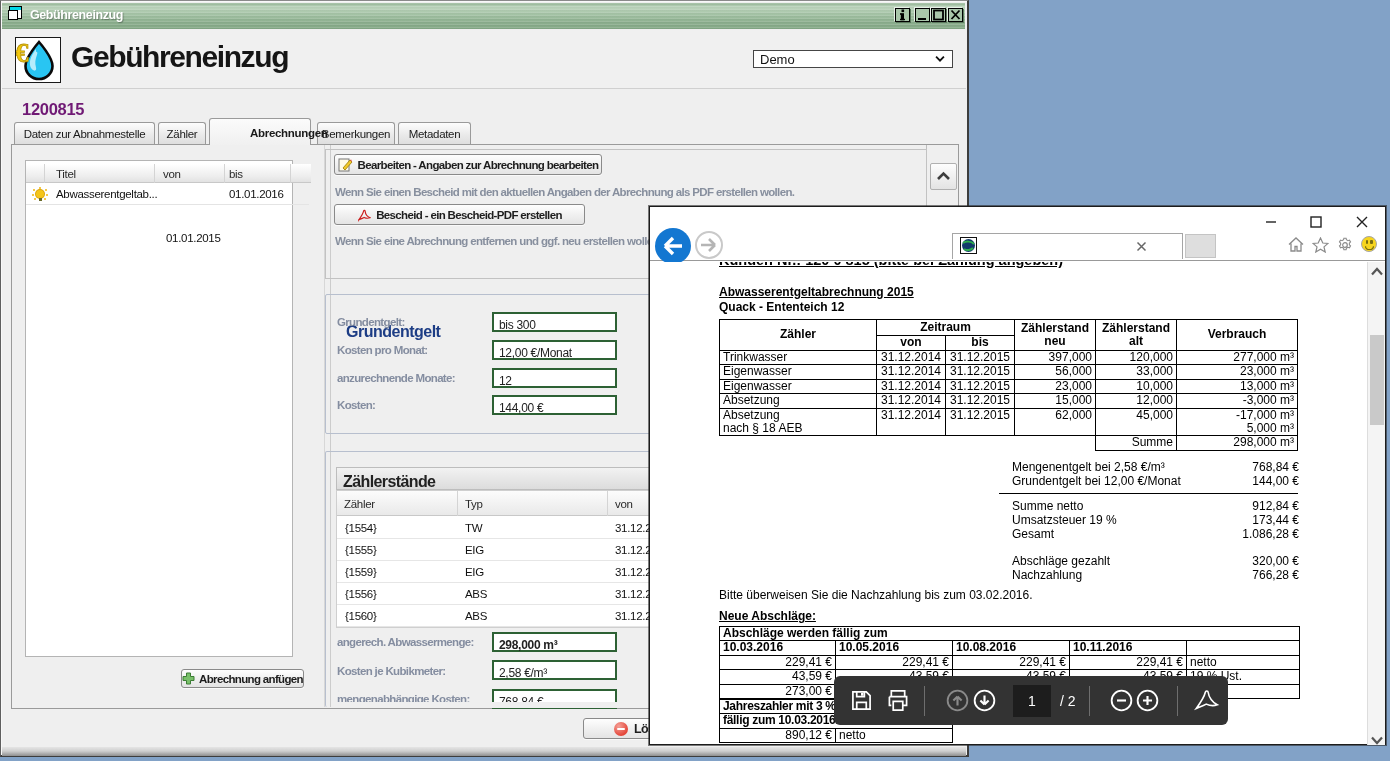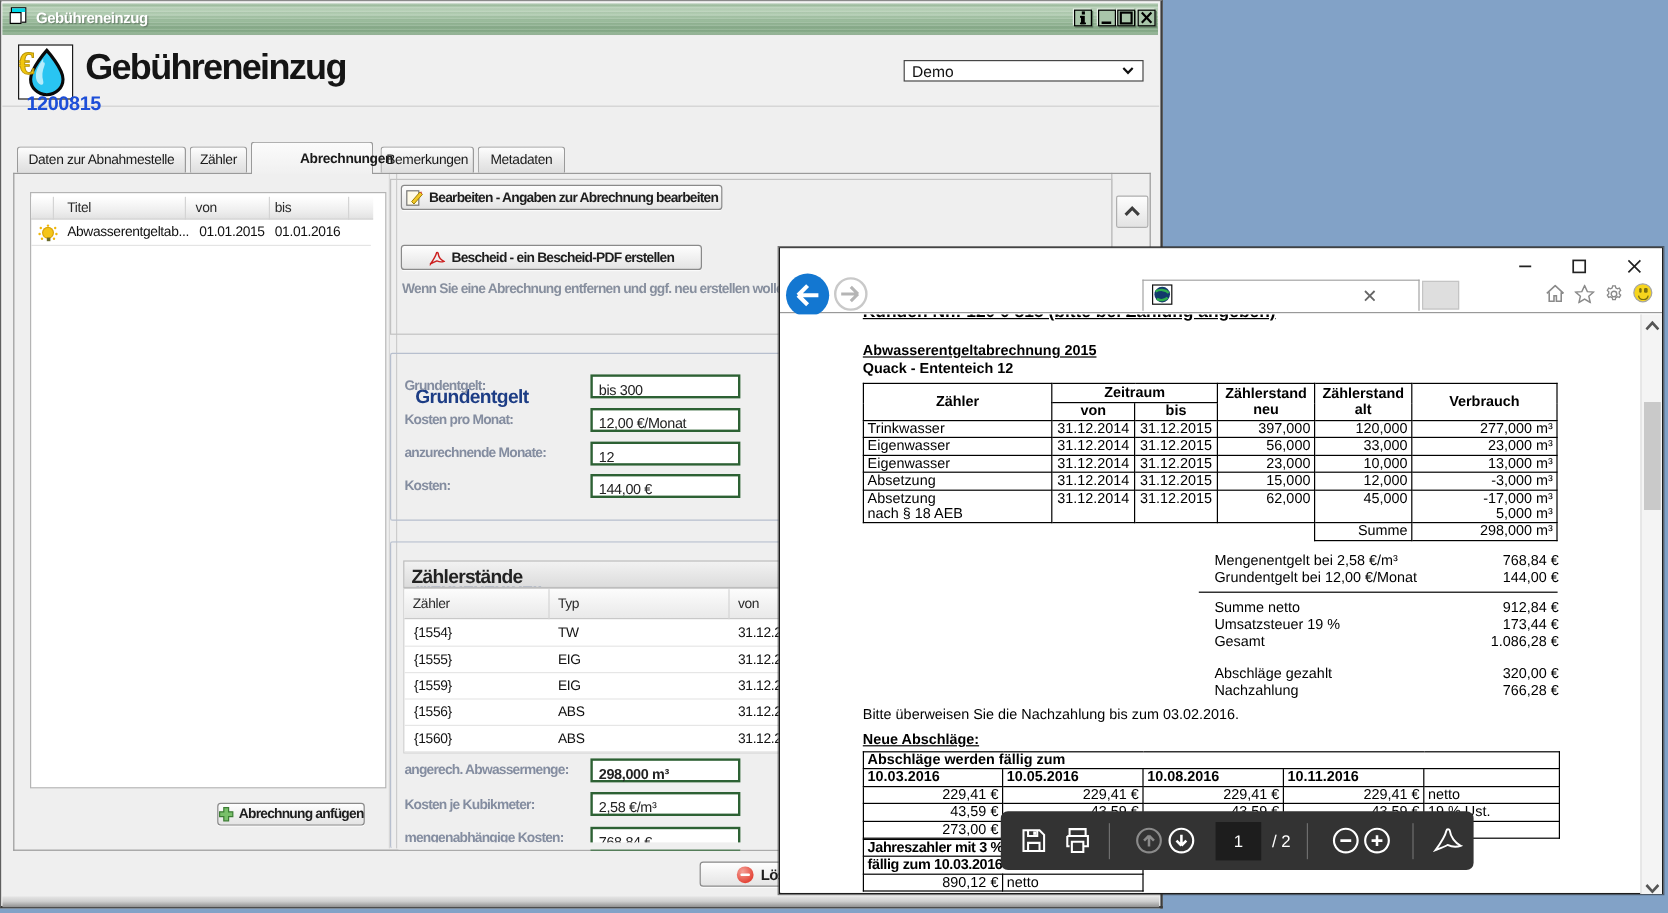--- a/index.html
+++ b/index.html
@@ -34,35 +34,35 @@
 
 #hdr { position:absolute; left:1px; top:29px; width:964px; height:59px; background:#f0f0f0;
   border-bottom:1px solid #d0d0d0; }
 #logo { position:absolute; left:13px; top:7px; width:46px; height:46px; background:#fff; border:1px solid #1a1a1a; }
 #h1 { position:absolute; left:69px; top:10px; font-size:30px; font-weight:bold; color:#151515; letter-spacing:-1.4px; }
 #combo { position:absolute; left:751px; top:20px; width:200px; height:18px; background:#fff;
   border:1px solid #454545; font-size:13px; color:#111; padding-left:6px; line-height:17px; }
 #combo .chev { position:absolute; right:7px; top:3px; width:10px; height:10px; }
 
 
-#idrow { position:absolute; left:21px; top:77px; font-size:16.5px; font-weight:bold; color:#1d4ed8; letter-spacing:-0.3px; }
+#idrow { position:absolute; left:21px; top:99px; font-size:16.5px; font-weight:bold; color:#701a75; letter-spacing:-0.3px; }
 
 
 .tab { position:absolute; top:121px; height:22px; background:linear-gradient(180deg,#fdfdfd,#e9e9e9 60%,#dedede);
   border:1px solid #9a9a9a; border-bottom:none; border-radius:3px 3px 0 0;
   font-size:11.5px; color:#1a1a1a; text-align:center; padding-top:5px; letter-spacing:-0.3px; white-space:nowrap; }
 .tab.sel { top:117px; height:27px; background:linear-gradient(180deg,#fbfbfb,#f0f0f0); font-weight:bold; z-index:3; padding-top:8px;padding-left:40px; }
 #tabline { position:absolute; left:10px; top:143px; width:948px; height:1px; background:#9a9a9a; z-index:2; }
 
 
 #panel { position:absolute; left:10px; top:143px; width:948px; height:565px;
   border:1px solid #9a9a9a; border-top:none; background:#efefef; z-index:1; }
 
 
-#ltable { position:absolute; left:13px; top:16px; width:297px; height:497px; background:#fff; border:1px solid #b4b4b4;padding-left:40px; }
+#ltable { position:absolute; left:13px; top:16px; width:268px; height:497px; background:#fff; border:1px solid #b4b4b4;padding-left:40px; }
 #lthead { position:absolute; left:0; top:3px; width:285px; height:19px;
   background:linear-gradient(180deg,#ffffff,#ededed 70%,#e2e2e2); border-bottom:1px solid #c8c8c8; }
 #lthead span { position:absolute; top:4px; font-size:11.5px; letter-spacing:-0.3px; color:#2a2a2a; }
 #lthead .d { position:absolute; top:0; width:1px; height:19px; background:#d4d4d4; }
 #ltrow { position:absolute; left:0; top:23px; width:283px; height:21px; border-bottom:1px solid #e4e4e4;
   font-size:11.5px; letter-spacing:-0.3px; color:#111; }
 #ltrow span { position:absolute; top:4px; }
 .bulb { position:absolute; left:7px; top:4px; width:13px; height:13px; }
 .bulb .g { position:absolute; left:3px; top:2px; width:8px; height:8px; background:#f5c518; border-radius:50%;
   box-shadow: 0 0 0 1px #d9a40c; }
@@ -223,21 +223,21 @@
         <div class="d" style="left:198px;"></div>
         <div class="d" style="left:264px;"></div>
       </div>
       <div id="ltrow">
         <div class="bulb">
             <div class="r"></div>
             <div class="g"></div>
             <div class="base"></div>
           </div>
         <span style="left:30px; width:104px; overflow:hidden; white-space:nowrap;">Abwasserentgeltab...</span>
-        <span style="left:140px;">01.01.2015</span>
+        <span style="left:140px;margin-top:44px;">01.01.2015</span>
         <span style="left:203px;">01.01.2016</span>
       </div>
     </div>
     <div id="addbtn" class="appbtn">
       <svg width="13" height="13" viewBox="0 0 13 13" style="margin-right:4px;">
         <path d="M4.5 1 h4 v3.5 H12 v4 H8.5 V12 h-4 V8.5 H1 v-4 h3.5 Z" fill="#79c06a" stroke="#3c7d34" stroke-width="1"></path>
       </svg>
       Abrechnung anfügen
     </div>
 
@@ -252,20 +252,21 @@
 
     <div id="grpbox"></div>
     <div class="appbtn" style="left:322px; top:10px; width:268px; height:21px; position:absolute;">
       <svg width="15" height="14" viewBox="0 0 15 14" style="margin-right:5px;">
         <rect x="1" y="1" width="10" height="12" fill="#fffbe8" stroke="#777" stroke-width="1"></rect>
         <path d="M5 10 L12 2 L14 4 L7 12 Z" fill="#f2c928" stroke="#9a7a00" stroke-width="0.8"></path>
         <path d="M12 2 L14 4 L13.2 1.6 Z" fill="#d44"></path>
       </svg>
       Bearbeiten - Angaben zur Abrechnung bearbeiten
     </div>
+    <div class="helper" style="left:323px; top:42px;">Wenn Sie einen Bescheid mit den aktuellen Angaben der Abrechnung als PDF erstellen wollen.</div>
     <div class="appbtn" style="left:322px; top:60px; width:251px; height:21px; position:absolute;">
       <svg width="14" height="14" viewBox="0 0 28 28" style="margin-right:5px;">
         <path d="M3.5 24 C9 16 12.5 9.5 13.2 6.2 c.4-1.9 2.9-1.7 3.1.2 .5 4.8 4.6 10.8 9.7 13.2 -3.6 1.3 -8.2.9 -11.8-.7 -3.6 1.9 -7.7 3.4 -10.7 4.6z" fill="none" stroke="#cc1f1f" stroke-width="2.4"></path>
       </svg>
       Bescheid - ein Bescheid-PDF erstellen
     </div>
     <div class="helper" style="left:323px; top:91px;">Wenn Sie eine Abrechnung entfernen und ggf. neu erstellen wollen.</div>
 
     <div class="fset" style="left:313px; top:150px; width:602px; height:140px;">
       <div class="leg">Grundentgelt</div>

